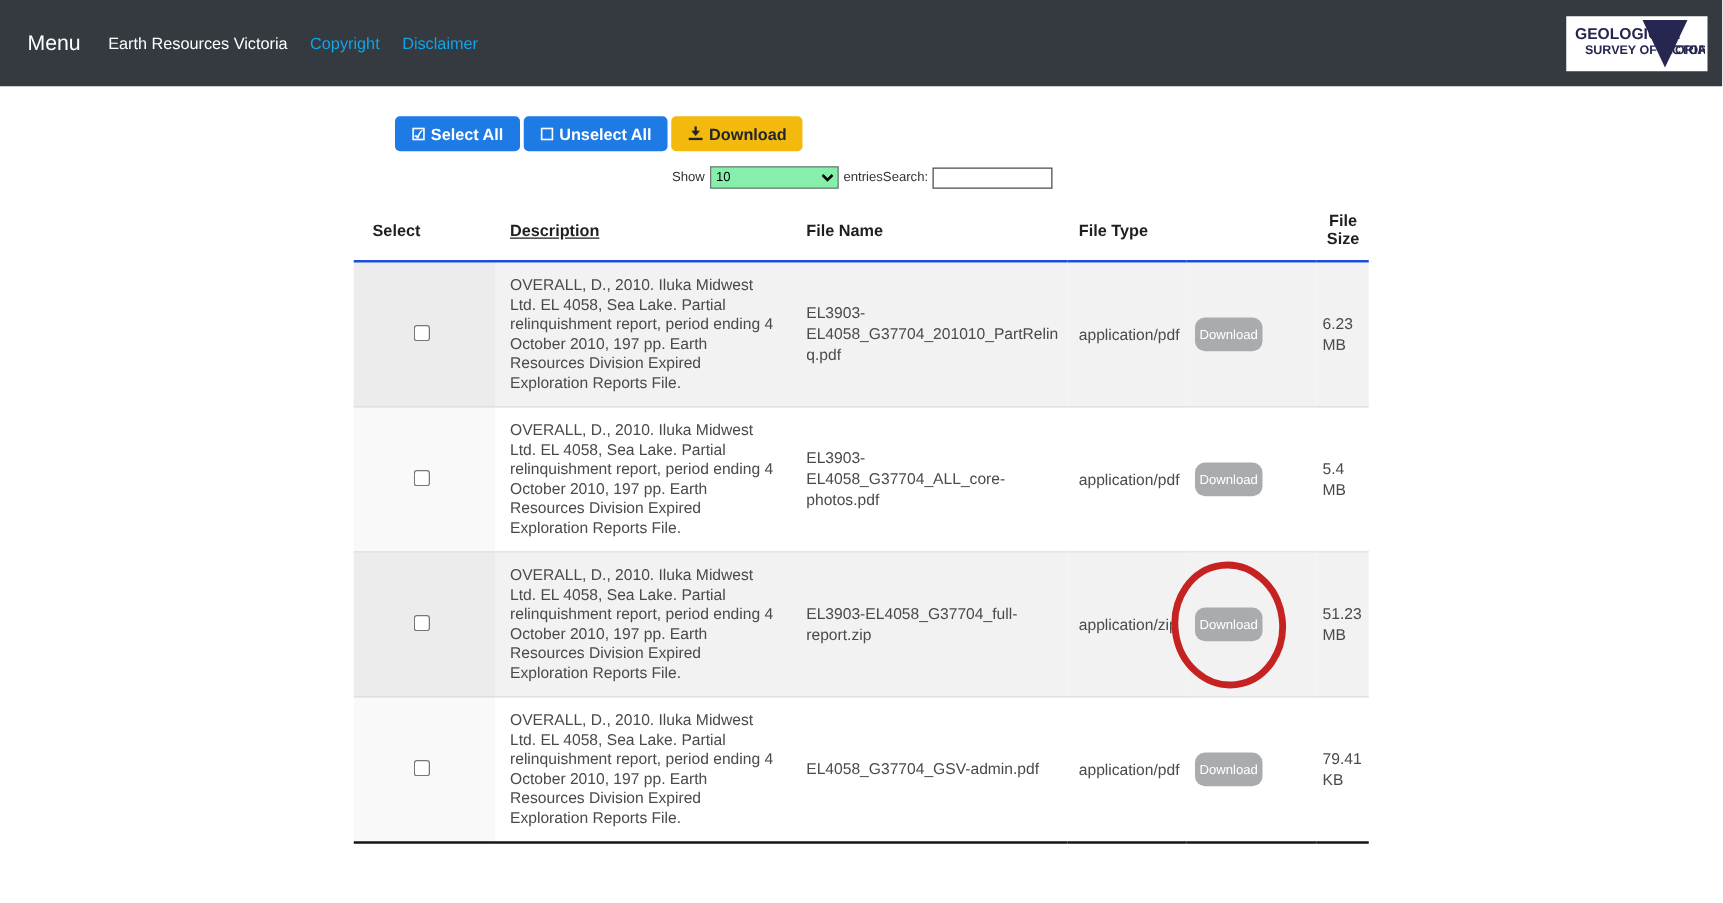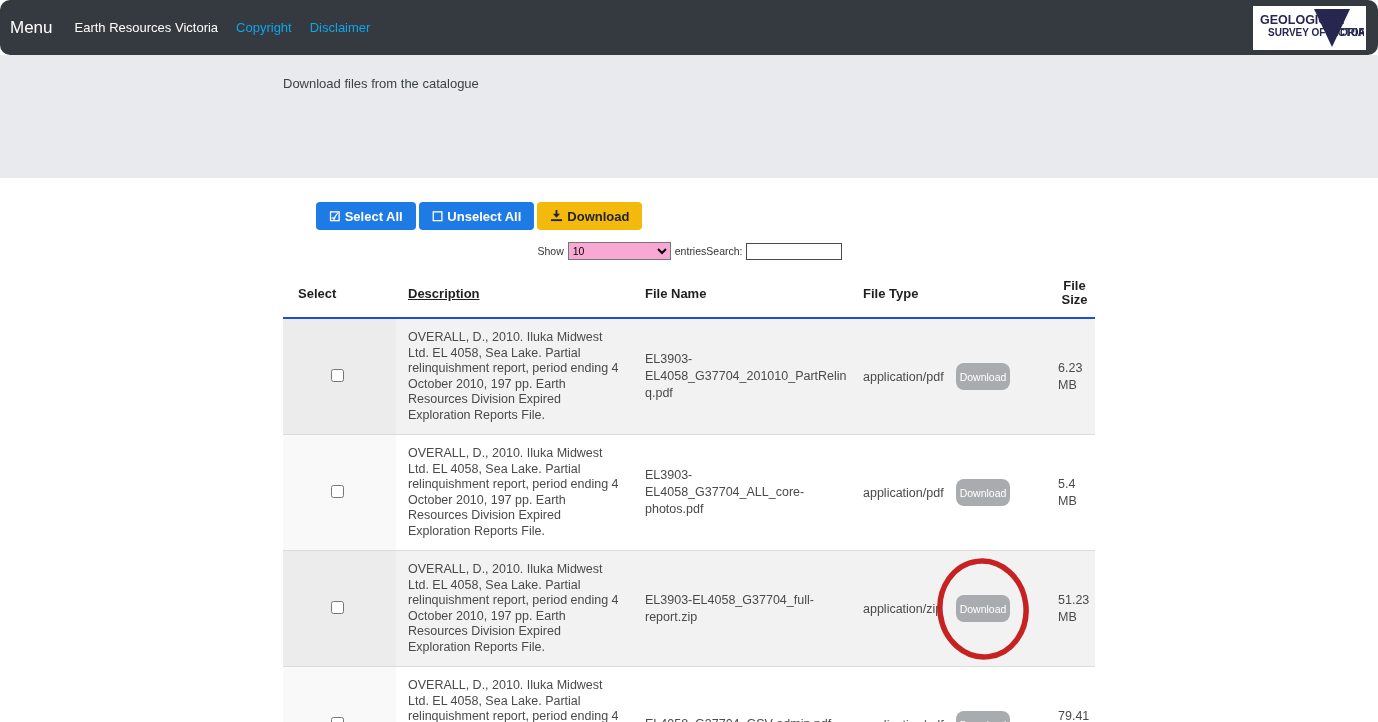--- a/index.html
+++ b/index.html
@@ -10,21 +10,21 @@
     --annotation-red:#c62222;
     --hero-gray:#e8eaed;
     --logo-navy:#262650;
   }
   *{box-sizing:border-box;margin:0;padding:0;}
   html,body{background:#fff;}
   body{font-family:"Liberation Sans","DejaVu Sans",sans-serif;}
   .page{width:1378px;height:722px;position:relative;background:#fff;overflow:hidden;}
 
   
-  .navbar{height:55px;background:var(--navbar-dark);display:flex;align-items:center;padding:0 10px 0 10px;border-radius:10px;}
+  .navbar{height:69px;background:var(--navbar-dark);display:flex;align-items:center;padding:0 10px 0 22px;}
   .navbar .menu{color:#fff;font-size:17px;margin-right:22px;cursor:pointer;}
   .nav-links{display:flex;align-items:center;gap:18px;}
   .nav-link{font-size:13px;color:#fff;text-decoration:none;cursor:pointer;}
   .nav-link.muted{color:#0ea5e9;}
   .nav-spacer{flex:1;}
   .logo-box{width:113px;height:44px;background:#fff;margin-right:2px;display:flex;align-items:center;justify-content:center;}
   .logo-box svg{display:block;}
 
   
   .hero{height:123px;background:var(--hero-gray);}
@@ -37,21 +37,21 @@
   .btn{display:inline-flex;align-items:center;gap:4px;border:none;border-radius:4px;
        font-size:13px;font-weight:600;padding:5px 13px;height:28px;cursor:pointer;
        font-family:"Liberation Sans",sans-serif;}
   .btn-blue{background:var(--primary-blue);color:#fff;}
   .btn-yellow{background:var(--warning-yellow);color:#212529;}
   .btn .cbx-glyph{font-size:13px;line-height:1;}
 
   .controls-row{display:flex;justify-content:center;align-items:center;margin-top:12px;
                 font-size:10.5px;color:#333;}
   .length-wrap{display:flex;align-items:center;gap:4px;margin-left:2px;}
-  .length-wrap select{width:103px;height:18px;font-size:10.5px;border:1px solid #767676;background:#f9a8d4;
+  .length-wrap select{width:103px;height:18px;font-size:10.5px;border:1px solid #767676;background:#86efac;
                       font-family:"Liberation Sans",sans-serif;}
   .search-wrap{display:flex;align-items:center;gap:4px;}
   .search-wrap input{width:96px;height:17px;border:1px solid #4a4a4a;font-size:11px;padding:0 3px;
                      font-family:"Liberation Sans",sans-serif;}
 
   
   table.catalogue{width:812px;border-collapse:collapse;margin-top:9px;table-layout:fixed;}
   col.c-select{width:113px;} col.c-desc{width:240px;} col.c-name{width:218px;}
   col.c-type{width:95px;} col.c-dl{width:104px;} col.c-size{width:42px;}
   thead th{font-size:13px;font-weight:700;color:#1f1f1f;text-align:left;vertical-align:middle;
@@ -97,25 +97,20 @@
     <div class="logo-box">
       <svg width="109" height="42" viewBox="0 0 109 42">
         <text x="5" y="17" font-family="Liberation Sans, sans-serif" font-size="12.5" font-weight="bold" fill="#262650">GEOLOGICAL</text>
         <text x="13" y="29" font-family="Liberation Sans, sans-serif" font-size="10" font-weight="bold" fill="#262650">SURVEY OF VICTORIA</text>
         <polygon points="59,2 95,2 77,40" fill="#262650"></polygon>
         <text x="79" y="29" font-family="Liberation Sans, sans-serif" font-size="10" font-weight="bold" fill="#262650">TORIA</text>
       </svg>
     </div>
   </div>
 
-  <div class="hero">
-    <div class="hero-inner">
-      <div class="hero-title">Download files from the catalogue</div>
-    </div>
-  </div>
 
   <div class="content">
 
     <div class="dt-buttons">
       <button class="btn btn-blue">
         <span class="cbx-glyph">☑</span>
         <span>Select All</span>
       </button>
       <button class="btn btn-blue">
         <span class="cbx-glyph">☐</span>

